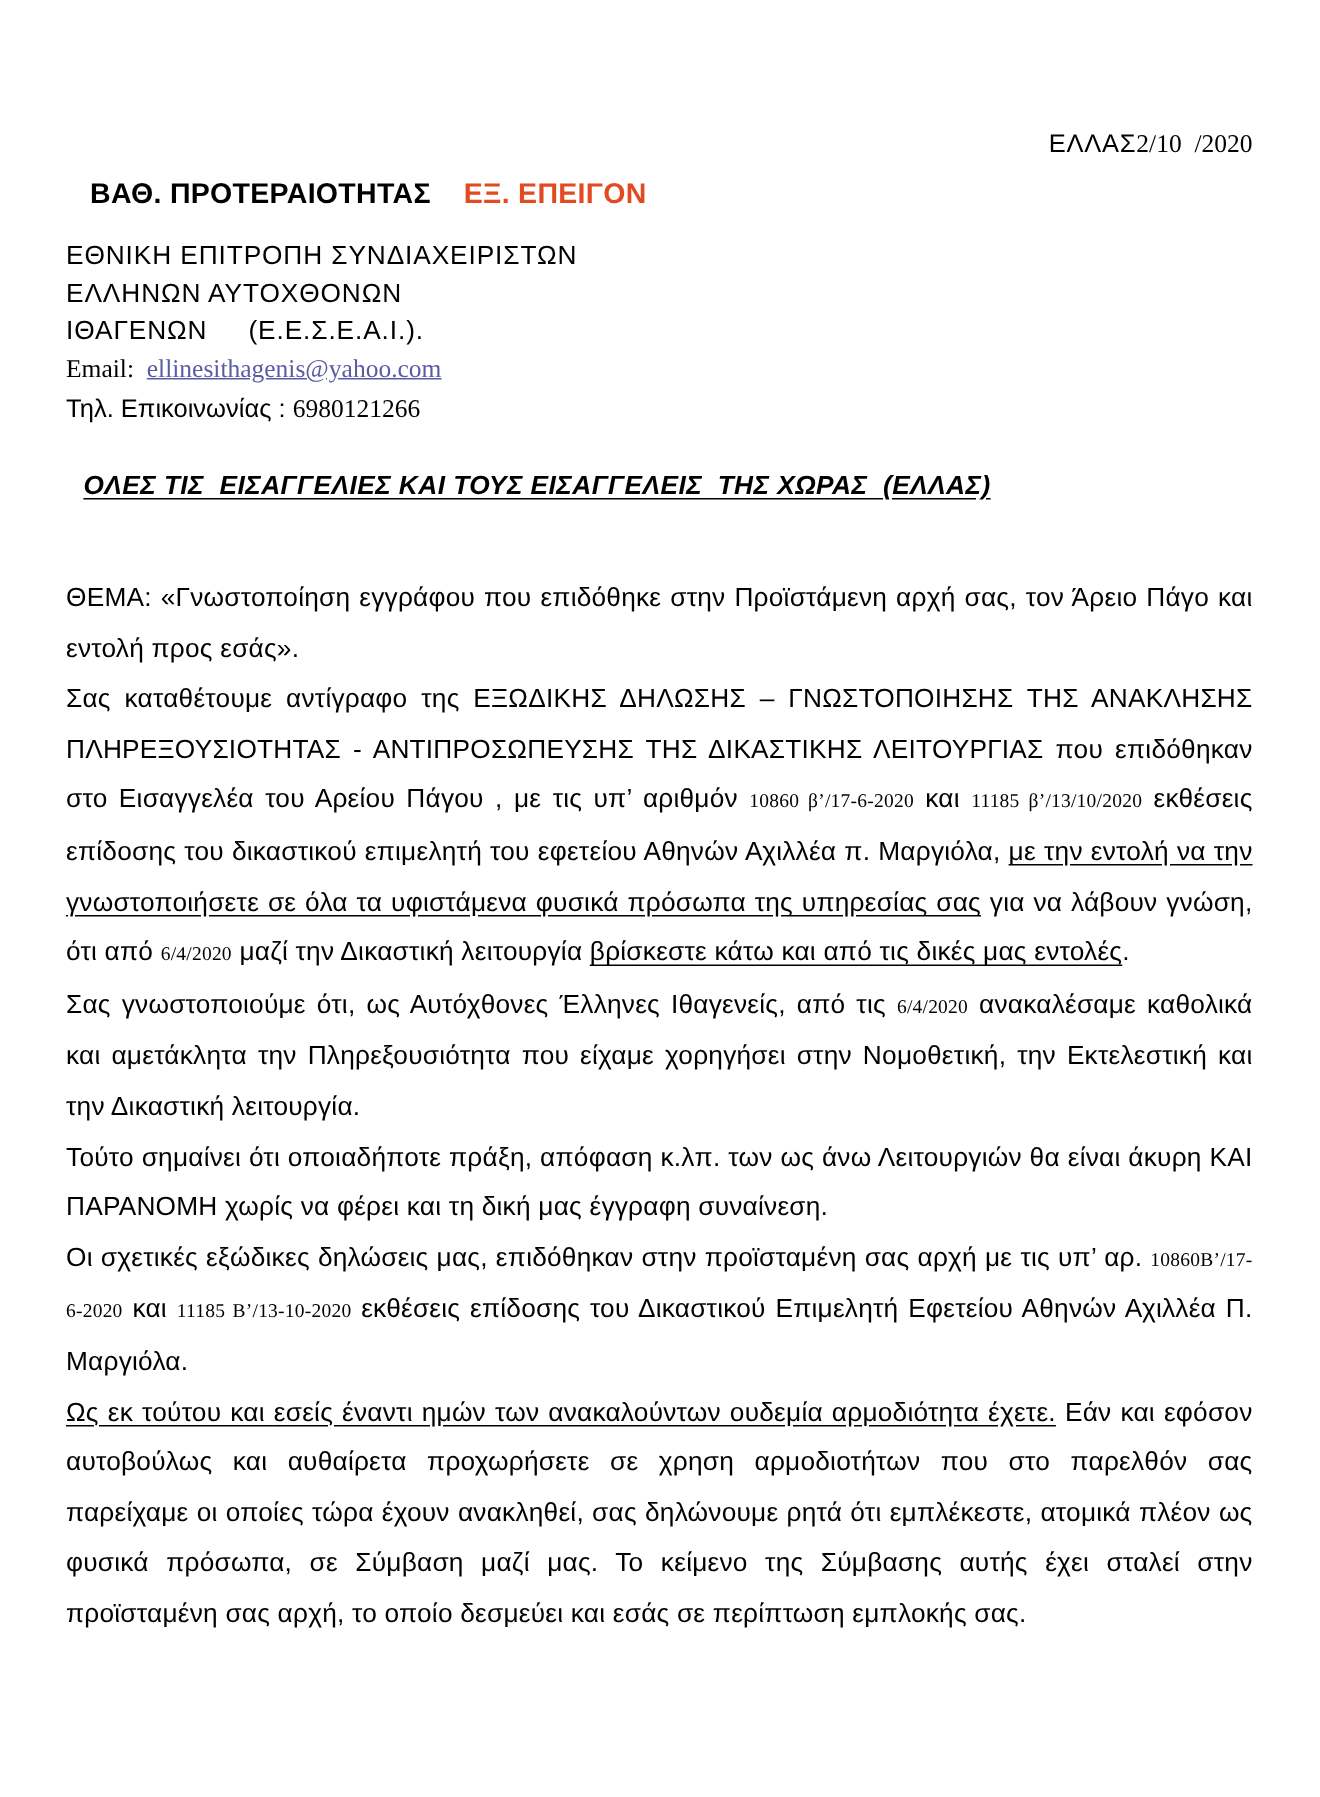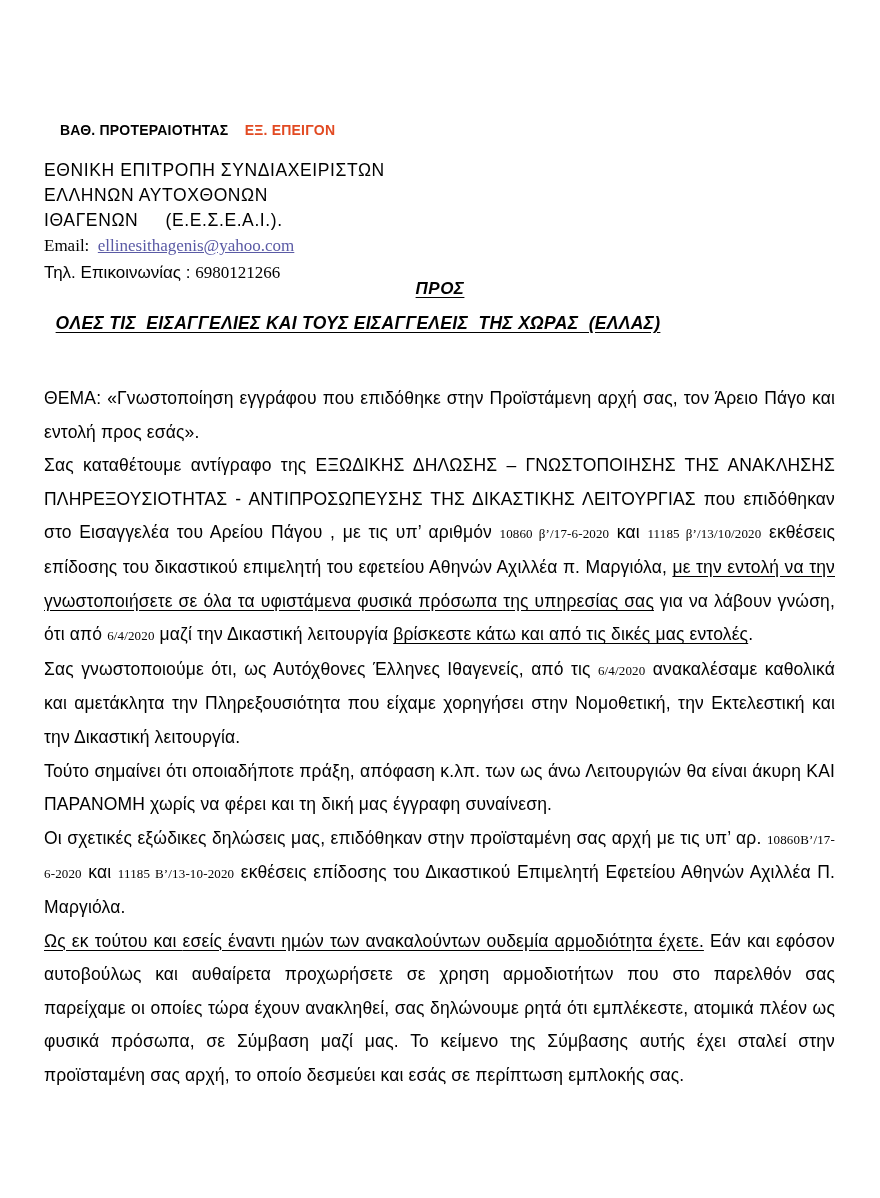--- a/index.html
+++ b/index.html
@@ -43,21 +43,21 @@
   .datebar .date {
     font-family: "Liberation Serif", serif;
     font-size: 17px;
   }
 
   
   .priority {
     position: absolute;
     top: 118px;
     left: 60px;
-    font-size: 14px;
+    font-size: 19px;
     font-weight: bold;
     line-height: 24px;
     white-space: pre;
     letter-spacing: 0.2px;
   }
   .priority .urgent {
     color: #e24a22;
   }
 
   
@@ -156,32 +156,32 @@
   .para .u {
     text-decoration: underline;
     text-underline-offset: 3px;
   }
 </style>
 </head>
 <body>
 
 <div class="page">
 
+  <div class="datebar"><span class="place">ΕΛΛΑΣ</span><span class="date">2/10  /2020</span></div>
 
   <div class="priority"><span>ΒΑΘ. ΠΡΟΤΕΡΑΙΟΤΗΤΑΣ</span><span>    </span><span class="urgent">ΕΞ. ΕΠΕΙΓΟΝ</span></div>
 
   <div class="org">
     <div class="org-line">ΕΘΝΙΚΗ ΕΠΙΤΡΟΠΗ ΣΥΝΔΙΑΧΕΙΡΙΣΤΩΝ</div>
     <div class="org-line">ΕΛΛΗΝΩΝ ΑΥΤΟΧΘΟΝΩΝ</div>
     <div class="org-line">ΙΘΑΓΕΝΩΝ     (Ε.Ε.Σ.Ε.Α.Ι.).</div>
     <div class="contact-line"><span>Email:  </span><span class="mail-link">ellinesithagenis@yahoo.com</span></div>
     <div class="phone-line"><span class="lbl">Τηλ. Επικοινωνίας : </span><span class="num">6980121266</span></div>
   </div>
 
-  <div class="pros"><span>ΠΡΟΣ </span></div>
   <div class="recipients"><span>ΟΛΕΣ ΤΙΣ  ΕΙΣΑΓΓΕΛΙΕΣ ΚΑΙ ΤΟΥΣ ΕΙΣΑΓΓΕΛΕΙΣ  ΤΗΣ ΧΩΡΑΣ  (ΕΛΛΑΣ)</span></div>
 
   <div class="body-block">
 
     <p class="para"><span>ΘΕΜΑ: </span><span>«Γνωστοποίηση εγγράφου  που επιδόθηκε  στην Προϊστάμενη αρχή σας, τον Άρειο Πάγο  και εντολή προς εσάς».</span></p>
 
     <p class="para"><span>Σας καταθέτουμε  αντίγραφο της  ΕΞΩΔΙΚΗΣ ΔΗΛΩΣΗΣ – ΓΝΩΣΤΟΠΟΙΗΣΗΣ ΤΗΣ ΑΝΑΚΛΗΣΗΣ   ΠΛΗΡΕΞΟΥΣΙΟΤΗΤΑΣ   -   ΑΝΤΙΠΡΟΣΩΠΕΥΣΗΣ   ΤΗΣ   ΔΙΚΑΣΤΙΚΗΣ ΛΕΙΤΟΥΡΓΙΑΣ    που επιδόθηκαν  στο Εισαγγελέα του Αρείου Πάγου , με τις   υπ’ αριθμόν </span><span class="ser">10860  β’/17-6-2020</span><span>   και  </span><span class="ser">11185  β’/13/10/2020</span><span>      εκθέσεις επίδοσης του δικαστικού επιμελητή του εφετείου  Αθηνών Αχιλλέα π. Μαργιόλα, </span><span class="u">με την εντολή  να την γνωστοποιήσετε  σε όλα τα υφιστάμενα φυσικά πρόσωπα  της υπηρεσίας σας</span><span> για να λάβουν  γνώση, ότι από </span><span class="ser">6/4/2020</span><span>   μαζί την Δικαστική λειτουργία </span><span class="u">βρίσκεστε  κάτω και από τις δικές μας εντολές</span><span>.</span></p>
 
     <p class="para"><span>Σας γνωστοποιούμε ότι, ως Αυτόχθονες Έλληνες Ιθαγενείς, από τις </span><span class="ser">6/4/2020</span><span> ανακαλέσαμε  καθολικά  και  αμετάκλητα  την  Πληρεξουσιότητα  που  είχαμε χορηγήσει στην Νομοθετική,   την Εκτελεστική και την Δικαστική λειτουργία.</span></p>
 

